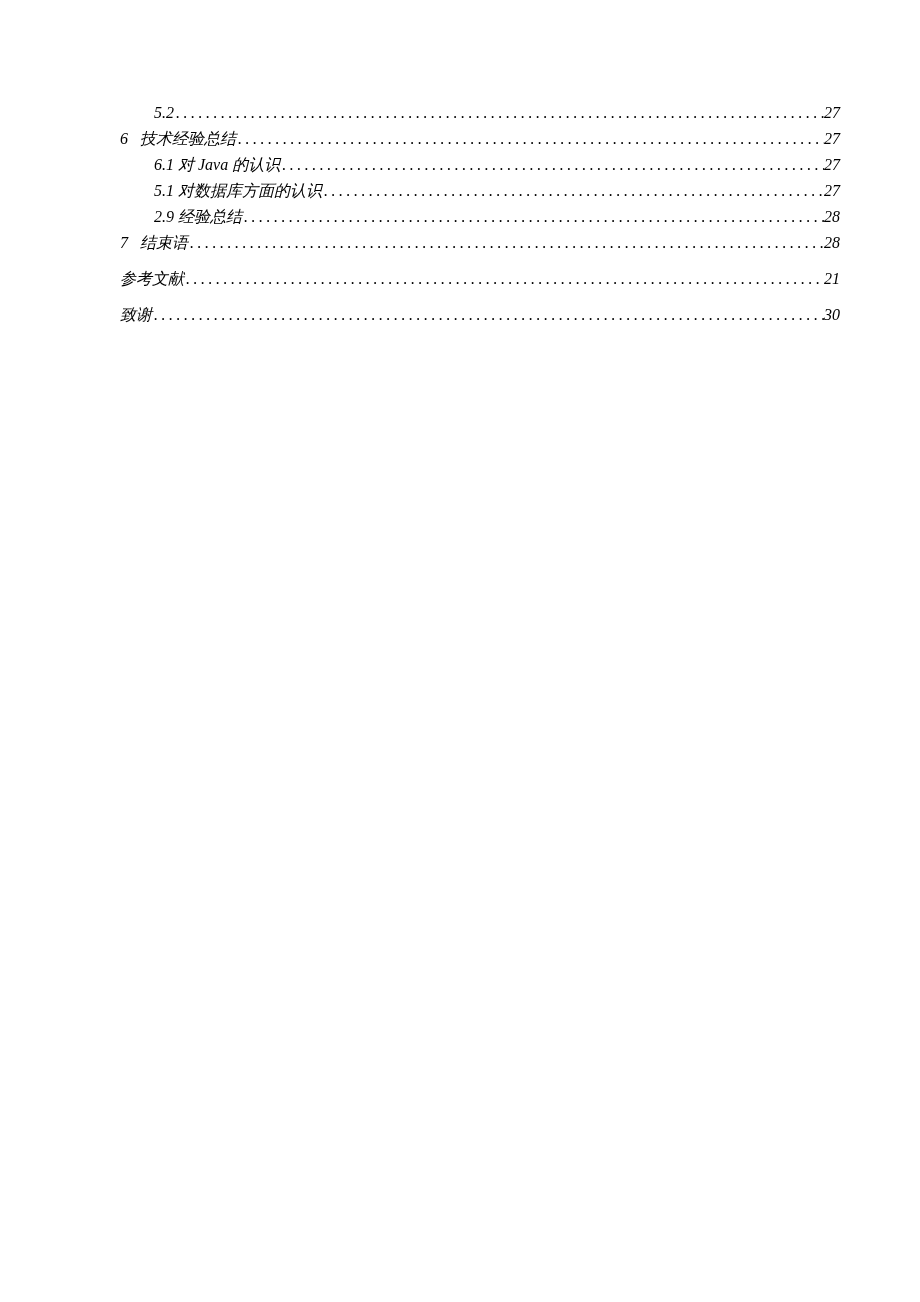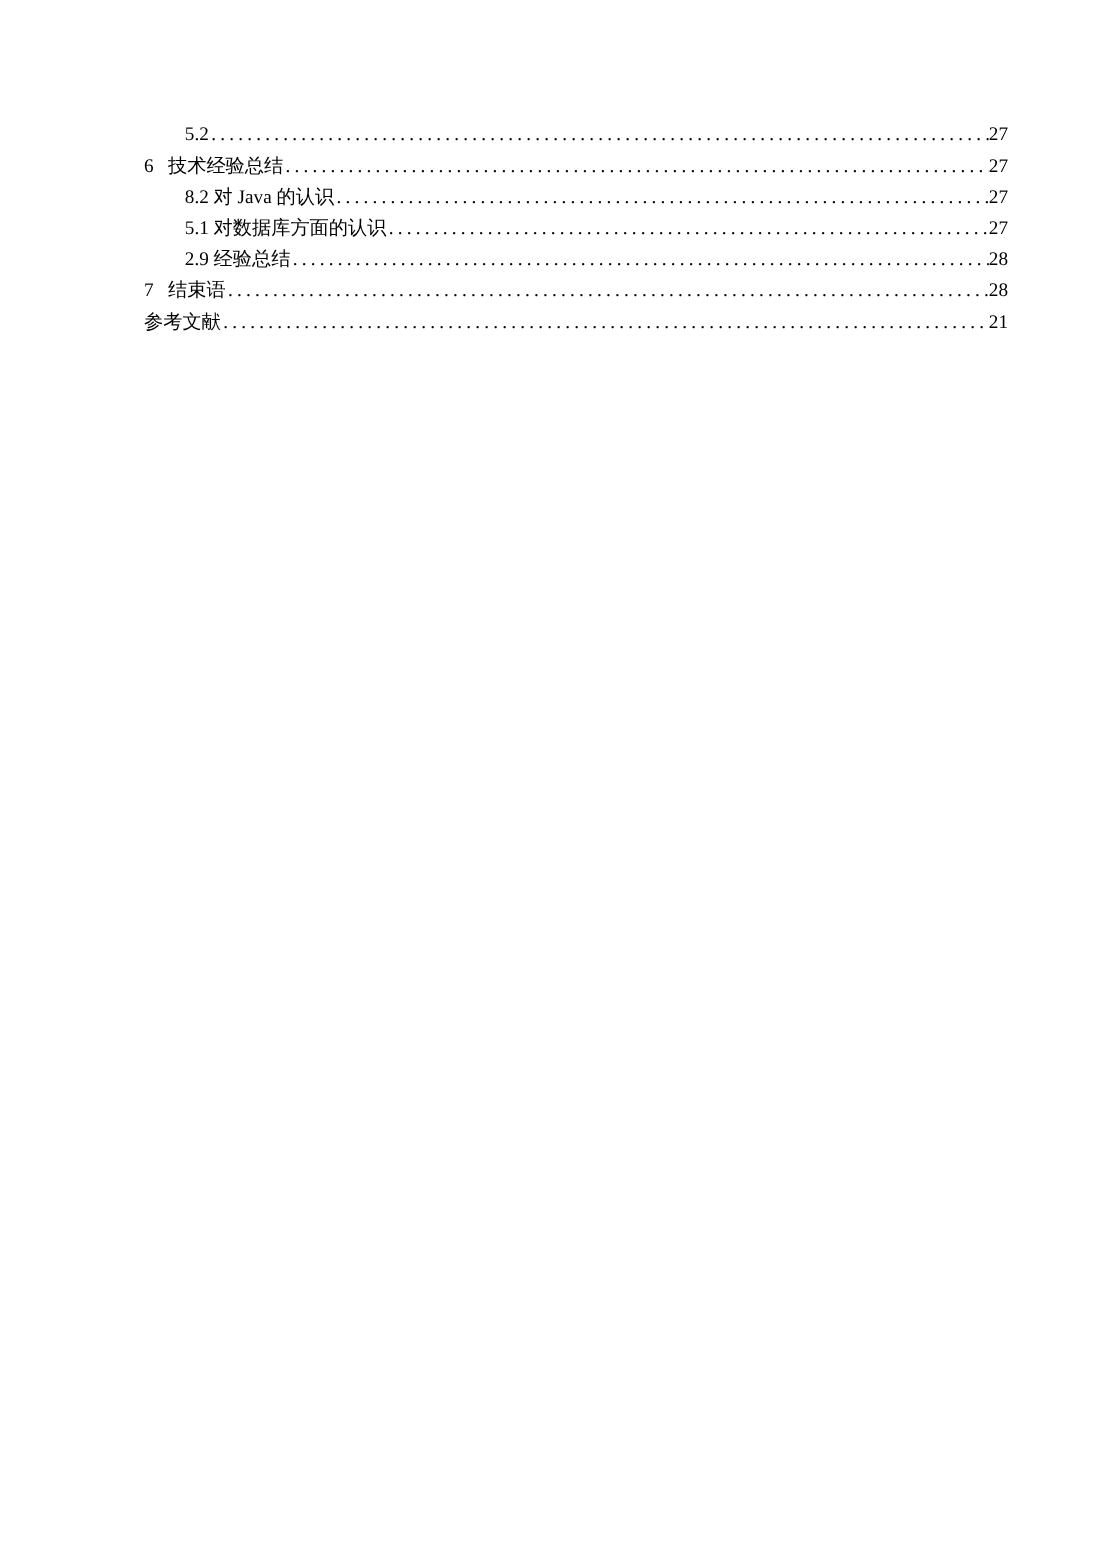--- a/index.html
+++ b/index.html
@@ -13,29 +13,31 @@
       background: #ffffff;
       font-family: "SimSun", "宋体", serif;
       font-size: 16px;
       color: #000000;
       padding-top: 100px;
       padding-left: 120px;
       padding-right: 80px;
     }
     .toc-container {
       width: 100%;
+      font-style: italic;
     }
     .toc-entry {
       display: flex;
       align-items: baseline;
       line-height: 26px;
       white-space: nowrap;
     }
     .toc-entry.level-1 {
       padding-left: 0;
+      margin-top: 10px;
     }
     .toc-entry.level-1-num {
       padding-left: 0;
     }
     .toc-entry.level-2 {
       padding-left: 34px;
     }
     .toc-number {
       flex-shrink: 0;
     }
@@ -73,21 +75,21 @@
   </div>
 
   <div class="toc-entry level-1-num">
     <span class="toc-number-ch">6</span>
     <span class="toc-title">技术经验总结</span>
     <span class="toc-dots"></span>
     <span class="toc-page">27</span>
   </div>
 
   <div class="toc-entry level-2">
-    <span class="toc-number">8.2</span>
+    <span class="toc-number">6.1</span>
     <span>&nbsp;</span>
     <span class="toc-title">对 Java 的认识</span>
     <span class="toc-dots"></span>
     <span class="toc-page">27</span>
   </div>
 
   <div class="toc-entry level-2">
     <span class="toc-number">5.1</span>
     <span>&nbsp;</span>
     <span class="toc-title">对数据库方面的认识</span>
@@ -109,14 +111,19 @@
     <span class="toc-dots"></span>
     <span class="toc-page">28</span>
   </div>
 
   <div class="toc-entry level-1">
     <span class="toc-title">参考文献</span>
     <span class="toc-dots"></span>
     <span class="toc-page">21</span>
   </div>
 
+  <div class="toc-entry level-1">
+    <span class="toc-title">致谢</span>
+    <span class="toc-dots"></span>
+    <span class="toc-page">30</span>
+  </div>
 
 </div>
 
 </body></html>

